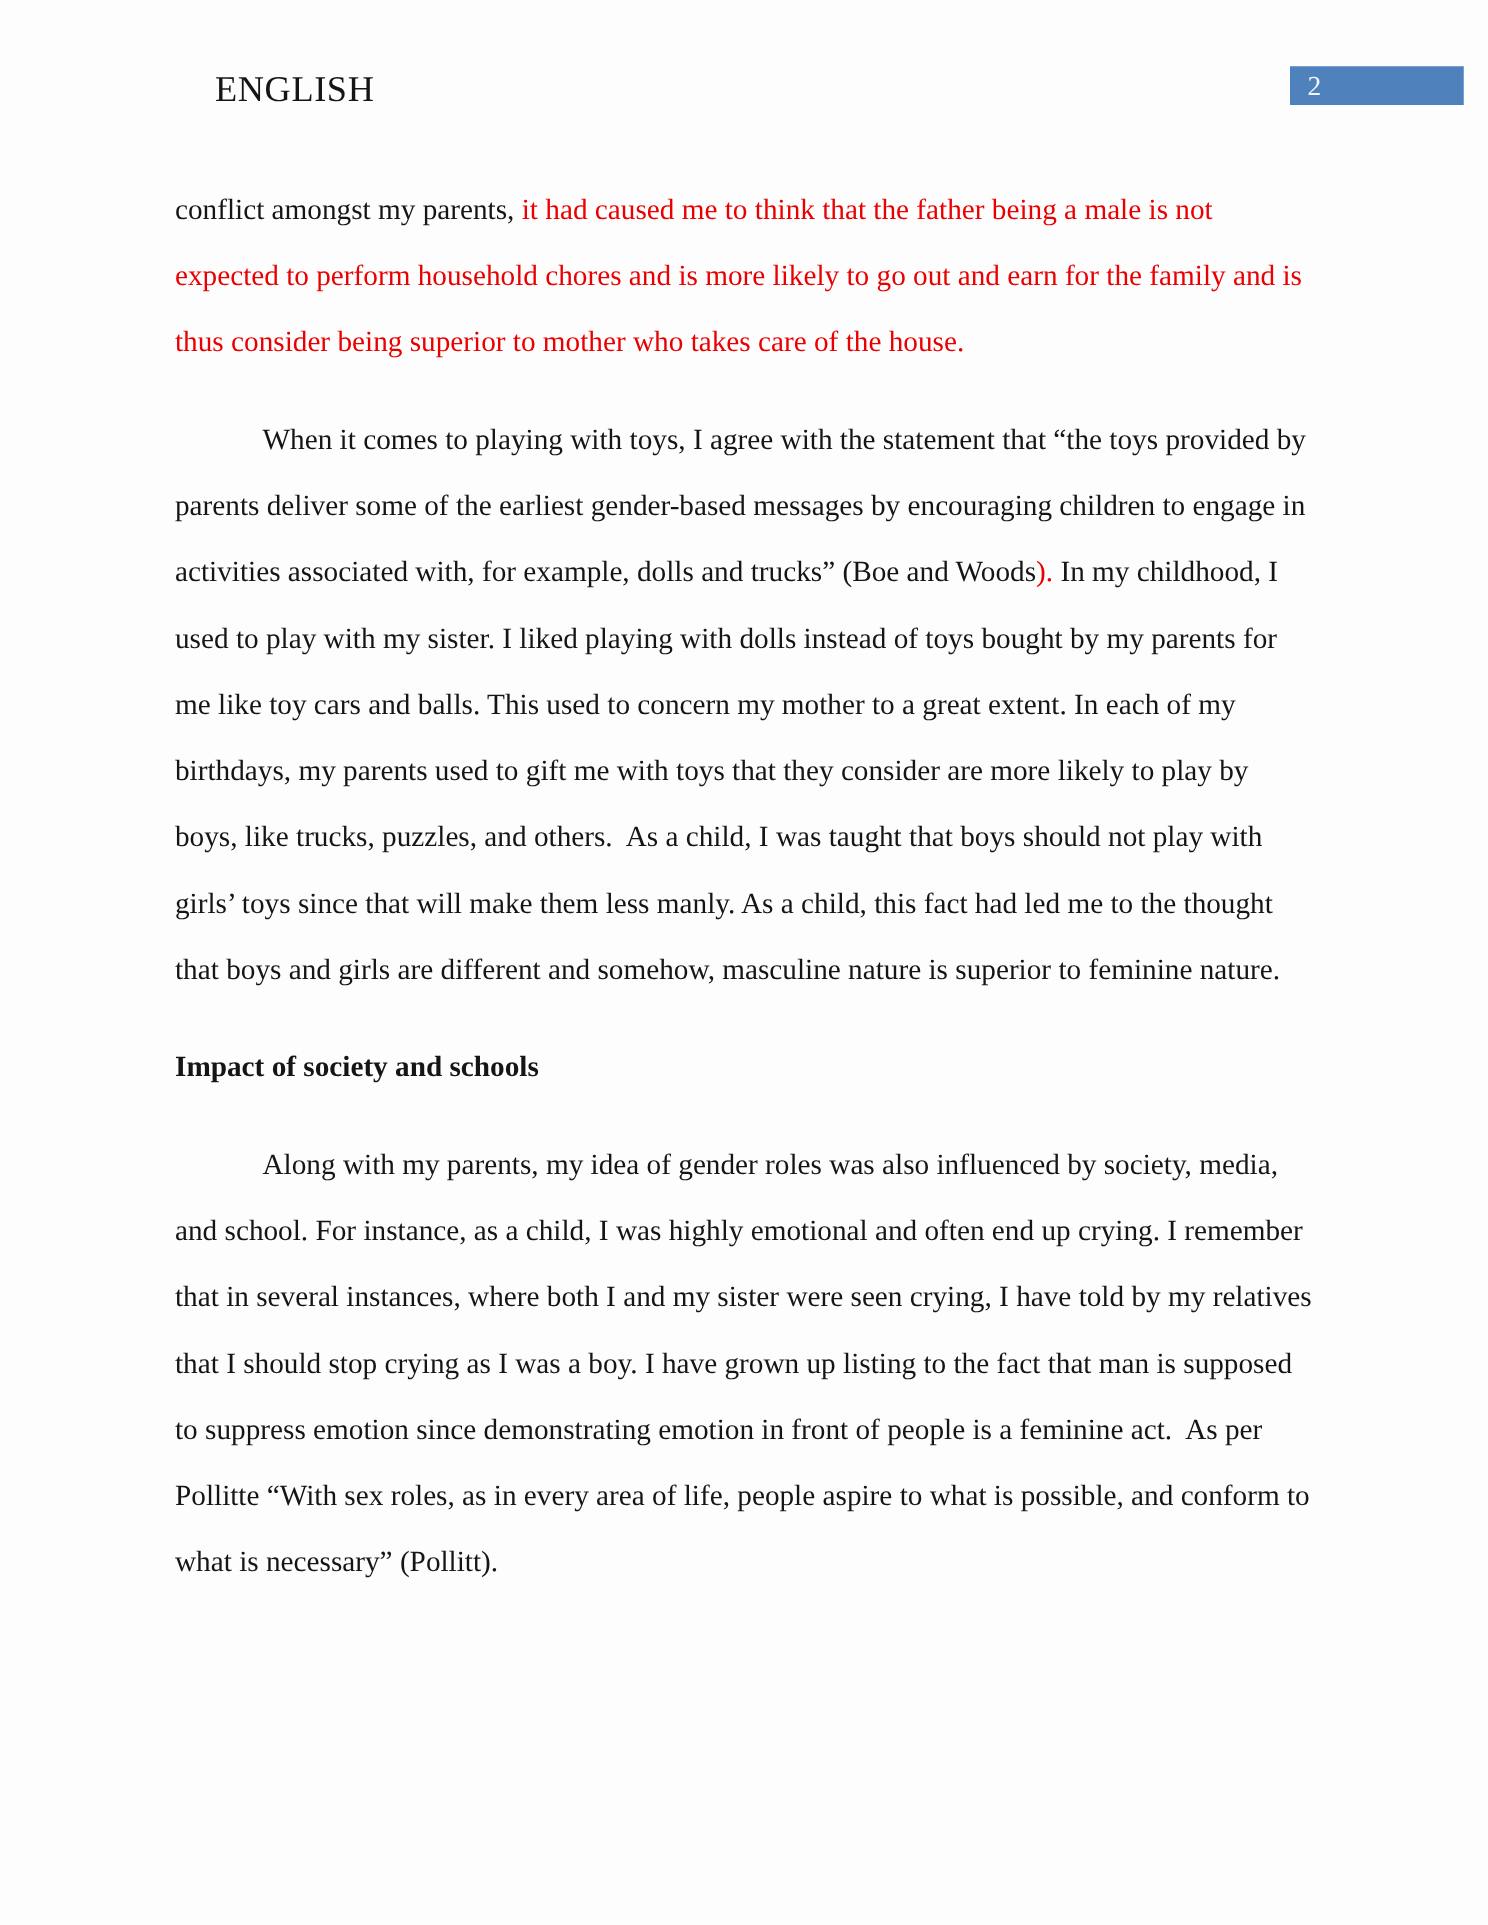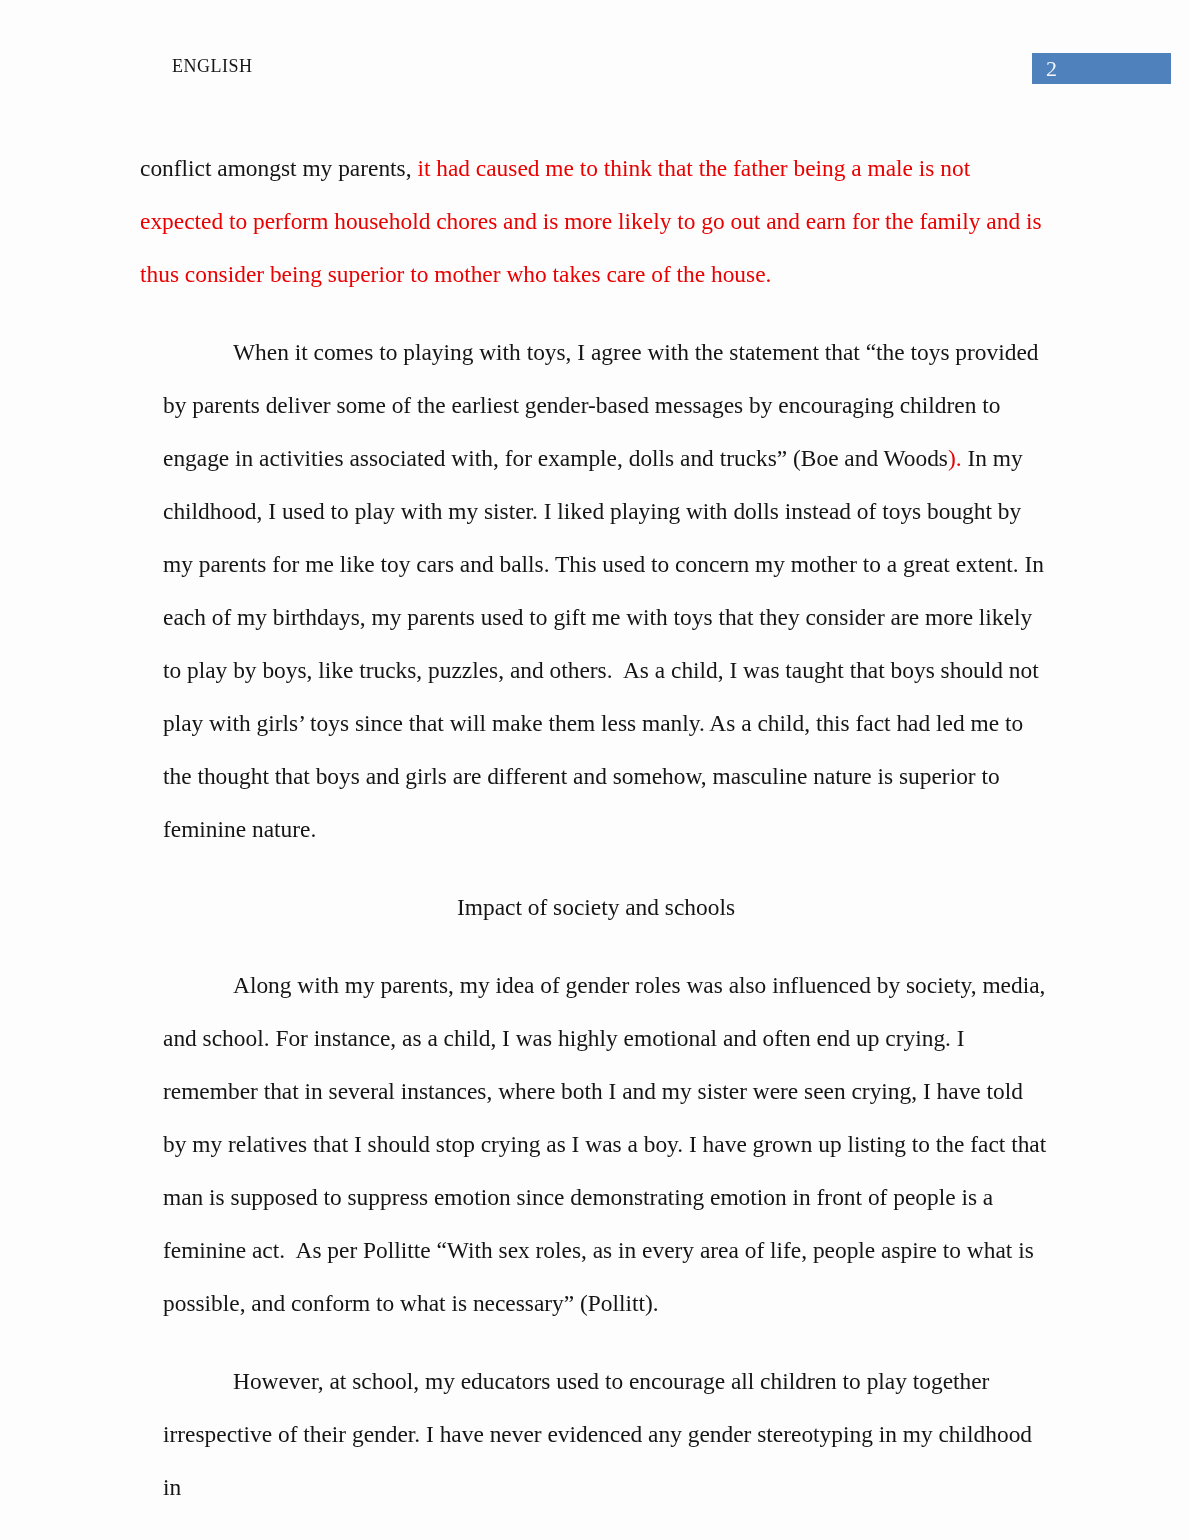--- a/index.html
+++ b/index.html
@@ -16,21 +16,21 @@
     height: 1540px;
     background: var(--page-bg);
     font-family: "Liberation Serif", "DejaVu Serif", serif;
     color: var(--text-black);
     overflow: hidden;
   }
   .running-head {
     position: absolute;
     left: 172px;
     top: 56px;
-    font-size: 18px;
+    font-size: 29px;
     letter-spacing: 0.5px;
     color: var(--text-black);
   }
   .pagenum-box {
     position: absolute;
     left: 1032px;
     top: 53px;
     width: 139px;
     height: 31px;
     background: var(--accent-blue);
@@ -49,40 +49,38 @@
     top: 142px;
     width: 912px;
     font-size: 23.4px;
     line-height: 53px;
     text-align: left;
   }
   .para {
     margin: 0 0 25px 0;
     white-space: pre-wrap;
   }
-  .para.indent { text-indent: 70px; margin-left: 23px; }
+  .para.indent { text-indent: 70px; }
   .seg-black { color: var(--text-black); }
   .seg-red { color: var(--emphasis-red); }
   .heading {
-    font-weight: normal;
-    text-align: center;
+    font-weight: bold;
     margin: 0 0 25px 0;
     white-space: pre-wrap;
   }
 </style>
 </head>
 <body>
 
 <div class="page">
   <div>
     <span class="running-head">ENGLISH</span>
     <div class="pagenum-box">
       <span class="num">2</span>
     </div>
   </div>
   <div class="content">
       <p class="para"><span class="seg-black">conflict amongst my parents, </span><span class="seg-red">it had caused me to think that the father being a male is not expected to perform household chores and is more likely to go out and earn for the family and is thus consider being superior to mother who takes care of the house.</span></p>
       <p class="para indent"><span class="seg-black">When it comes to playing with toys, I agree with the statement that “the toys provided by parents deliver some of the earliest gender-based messages by encouraging children to engage in activities associated with, for example, dolls and trucks” (Boe and Woods</span><span class="seg-red">).</span><span class="seg-black"> In my childhood, I used to play with my sister. I liked playing with dolls instead of toys bought by my parents for me like toy cars and balls. This used to concern my mother to a great extent. In each of my birthdays, my parents used to gift me with toys that they consider are more likely to play by boys, like trucks, puzzles, and others.  As a child, I was taught that boys should not play with girls’ toys since that will make them less manly. As a child, this fact had led me to the thought that boys and girls are different and somehow, masculine nature is superior to feminine nature.</span></p>
       <div class="heading">Impact of society and schools</div>
       <p class="para indent"><span class="seg-black">Along with my parents, my idea of gender roles was also influenced by society, media, and school. For instance, as a child, I was highly emotional and often end up crying. I remember that in several instances, where both I and my sister were seen crying, I have told by my relatives that I should stop crying as I was a boy. I have grown up listing to the fact that man is supposed to suppress emotion since demonstrating emotion in front of people is a feminine act.  As per Pollitte “With sex roles, as in every area of life, people aspire to what is possible, and conform to what is necessary” (Pollitt).</span></p>
-      <p class="para indent"><span class="seg-black">However, at school, my educators used to encourage all children to play together irrespective of their gender. I have never evidenced any gender stereotyping in my childhood in</span></p>
     </div>
 </div>
 
 </body></html>

